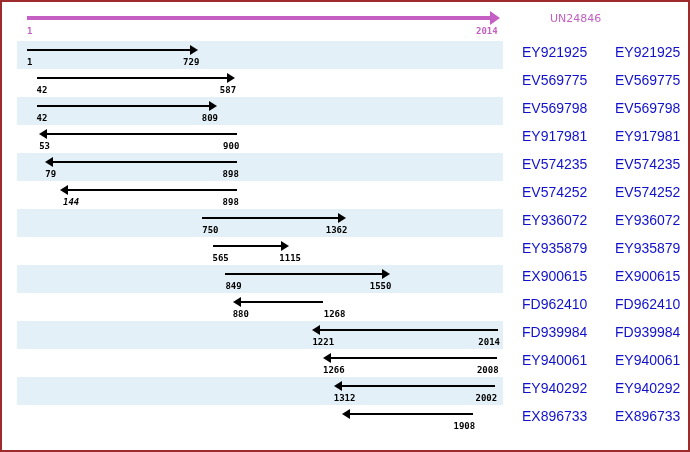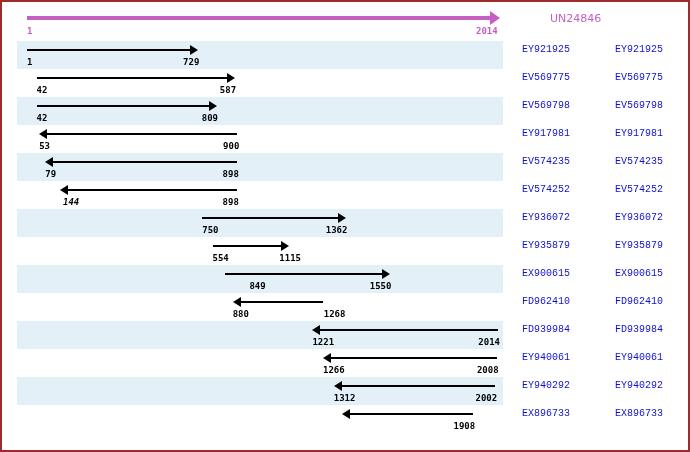--- a/index.html
+++ b/index.html
@@ -86,23 +86,23 @@
     font-family:"DejaVu Sans Mono","Liberation Mono",monospace;
     font-weight:bold;
     color:#000000;
     white-space:nowrap;
   }
   .coord.start{transform:translateX(0);}
   .coord.end{transform:translateX(-100%);}
   .acc{
     position:absolute;
     top:3px;
-    font-size:10px;
+    font-size:14px;
     color:#1111cc;
-    font-family:Liberation Mono, monospace;
+    font-family:Liberation Sans, sans-serif;
     white-space:nowrap;
     text-decoration:none;
   }
   .acc.col1{left:520px;}
   .acc.col2{left:613px;}
 </style>
 </head>
 <body>
 
 <div id="frame">
@@ -172,30 +172,30 @@
         <div class="hsp-line" style="left: 200.25px; width: 136.195px;"></div>
         <div class="arrow-r" style="left: 336.446px;"></div>
         <div class="coord start" style="left: 200.25px;">750</div>
         <div class="coord end" style="left: 345.446px;">1362</div>
         <a class="acc col1" href="#">EY936072</a>
         <a class="acc col2" href="#">EY936072</a>
       </div>
       <div class="row" style="top: 235px;">
         <div class="hsp-line" style="left: 210.545px; width: 68.1073px;"></div>
         <div class="arrow-r" style="left: 278.653px;"></div>
-        <div class="coord start" style="left: 210.545px;">554</div>
+        <div class="coord start" style="left: 210.545px;">565</div>
         <div class="coord end" style="left: 299px;">1115</div>
         <a class="acc col1" href="#">EY935879</a>
         <a class="acc col2" href="#">EY935879</a>
       </div>
       <div class="stripe" style="top: 263px;"></div>
       <div class="row" style="top: 263px;">
         <div class="hsp-line" style="left: 223.414px; width: 157.019px;"></div>
         <div class="arrow-r" style="left: 380.434px;"></div>
-        <div class="coord start" style="left: 223.414px; margin-left: 24px;">849</div>
+        <div class="coord start" style="left: 223.414px;">849</div>
         <div class="coord end" style="left: 389.434px;">1550</div>
         <a class="acc col1" href="#">EX900615</a>
         <a class="acc col2" href="#">EX900615</a>
       </div>
       <div class="row" style="top: 291px;">
         <div class="hsp-line" style="left: 237.668px; width: 83.7839px;"></div>
         <div class="arrow-l" style="left: 230.668px;"></div>
         <div class="coord start" style="left: 230.668px;">880</div>
         <div class="coord end" style="left: 323.452px; margin-left: 20px;">1268</div>
         <a class="acc col1" href="#">FD962410</a>

